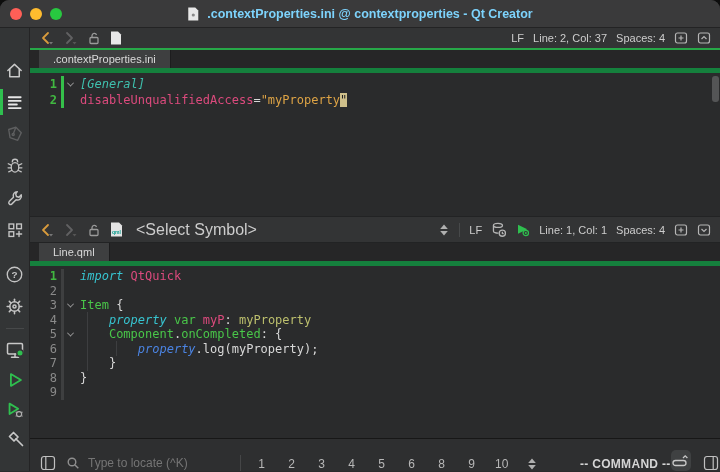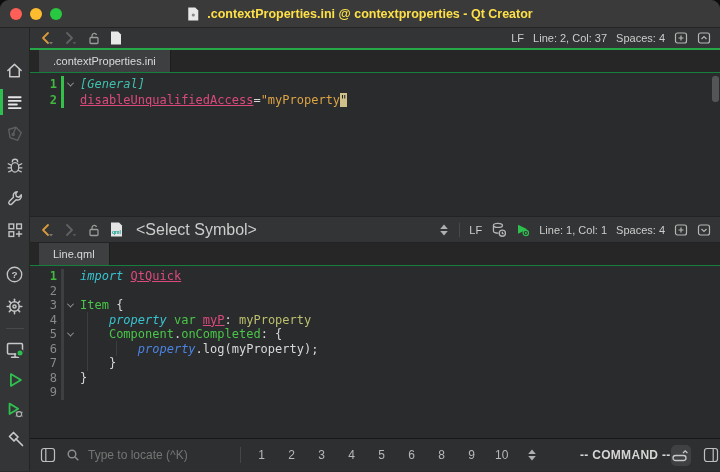--- a/index.html
+++ b/index.html
@@ -5,73 +5,73 @@
   html,body{margin:0;padding:0;background:#0d0d0d;}
   *{box-sizing:border-box;}
   .window{position:relative;width:720px;height:472px;background:#2a2b2c;border-radius:9px 9px 0 0;
     overflow:hidden;font-family:"Liberation Sans",sans-serif;}
   
   .titlebar{height:28px;background:#3a3a3b;border-bottom:1px solid #232324;display:flex;align-items:center;position:relative;}
   .traffic{display:flex;gap:8px;margin-left:10px;}
   .tl{width:12px;height:12px;border-radius:50%;display:inline-block;}
   .tl.red{background:#ff5f57;}.tl.yellow{background:#febc2e;}.tl.green{background:#28c840;}
   .title-wrap{position:absolute;left:50%;transform:translateX(-50%);display:flex;align-items:center;gap:8px;
-    font-size:12.5px;font-weight:bold;color:#fde047;white-space:nowrap;}
+    font-size:12.5px;font-weight:bold;color:#7dd3fc;white-space:nowrap;}
   
   .main{display:flex;height:443px;}
   .mode-sidebar{width:30px;background:#333536;border-right:1px solid #242425;display:flex;flex-direction:column;
     align-items:center;padding-top:26px;flex:none;overflow:hidden;}
   .mode-item{height:32px;width:30px;display:flex;align-items:center;justify-content:center;position:relative;flex:none;}
   .mode-item.small{height:30px;}
   .mode-item.active::before{content:'';position:absolute;left:0;top:3px;bottom:3px;width:3px;background:#2fbf4f;}
   .side-sep{width:18px;height:1px;background:#47494a;margin:6px 0;flex:none;}
   .spacer-v14{height:12px;flex:none;}
   .content{flex:1;display:flex;flex-direction:column;min-width:0;}
   
   .toolbar{height:20px;background:#333435;display:flex;align-items:center;font-size:11px;color:#c9c9c9;
     padding:0 9px;gap:9px;flex:none;}
   .toolbar2{height:27px;border-top:1px solid #222324;border-bottom:1px solid #222324;}
   .tb-sp{flex:1;}
   .tb-txt{white-space:nowrap;color:#cdcdcd;}
   .vsep{width:1px;height:14px;background:#47494a;flex:none;}
   .symbol-txt{font-size:16px;color:#cdcdcd;margin-left:4px;}
   .progress{height:2px;background:#27a848;flex:none;}
   
-  .tabbar{height:23px;background:#262627;border-bottom:1px solid #15803d;display:flex;align-items:stretch;
+  .tabbar{height:23px;background:#262627;border-bottom:5px solid #15803d;display:flex;align-items:stretch;
     padding-left:9px;flex:none;}
   .tab{background:#3e3f40;color:#dadada;font-size:11px;display:flex;align-items:center;padding:0 14px;
     border-right:1px solid #1d1d1e;white-space:nowrap;}
   
   .editor{background:#2a2b2c;font-family:"DejaVu Sans Mono",monospace;font-size:12px;position:relative;
     padding-top:3px;overflow:hidden;}
   .editor.top{height:143px;flex:none;}
   .editor.bottom{flex:1;}
   .code-line{display:flex;height:16px;line-height:16px;}
   .editor.bottom .code-line{height:14.5px;line-height:14.5px;}
   .ln{width:27px;text-align:right;color:#8a8a8a;flex:none;}
   .ln.cur{color:#41b841;font-weight:bold;}
   .gut{width:3px;margin-left:4px;background:#3e3f40;flex:none;}
   .gut.mod{background:#35c04a;}
   .fold{width:13px;flex:none;display:flex;align-items:center;justify-content:center;}
   .fold i{display:inline-block;width:5px;height:5px;border-right:1.5px solid #999;border-bottom:1.5px solid #999;
     transform:rotate(45deg) translate(-1px,-1px);}
   .code{white-space:pre;margin-left:3px;color:#d8d8d8;}
   .tok-plain{color:#d8d8d8;}
   .tok-teal-i{color:#3fc1ae;font-style:italic;}
-  .tok-pink{color:#dc4a7d;text-decoration:underline;}
+  .tok-pink{color:#dc4a7d;}
   .tok-orange{color:#dda345;}
   .tok-cursor{background:#cfc08b;color:#1f1f1f;}
   .tok-cyan-i{color:#37c4d0;font-style:italic;}
   .tok-green{color:#49c649;}
   .tok-khaki{color:#bcbf6d;}
   .tok-blue-i{color:#4b84e3;font-style:italic;}
   .guide{position:absolute;width:1px;background:#3d3e40;}
   .scroll-thumb{position:absolute;right:1px;top:3px;width:7px;height:26px;background:#545556;border-radius:3px;}
   
-  .statusbar{height:33px;border-top:1px solid #171717;background:#2e2f30;display:flex;align-items:center;
+  .statusbar{height:33px;border-top:1px solid #171717;background:#2e2f30;display:flex;align-items:flex-end;
     padding:0 10px;flex:none;font-size:12px;color:#c9c9c9;}
   .locator{display:flex;align-items:center;gap:6px;margin-left:10px;width:168px;}
   .locator input{background:transparent;border:none;outline:none;color:#9a9a9a;font-size:12px;width:140px;
     font-family:"Liberation Sans",sans-serif;}
   .ssep{width:1px;height:16px;background:#454647;margin:0 14px;flex:none;}
   .panes{display:flex;gap:17px;}
   .pane-btn{width:13px;text-align:center;color:#b8b8b8;cursor:default;}
   .vim-mode{color:#d5d5d5;font-weight:bold;margin-left:42px;white-space:nowrap;letter-spacing:.3px;}
   .pill-btn{width:32px;height:21px;background:#3f4142;border-radius:5px;display:flex;align-items:center;
     justify-content:center;margin-right:12px;}

